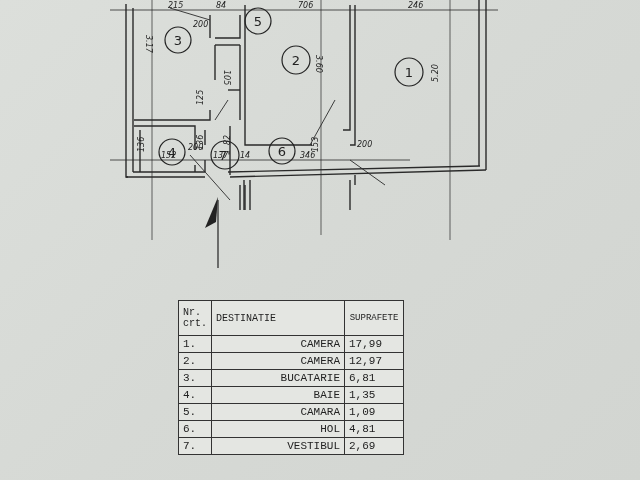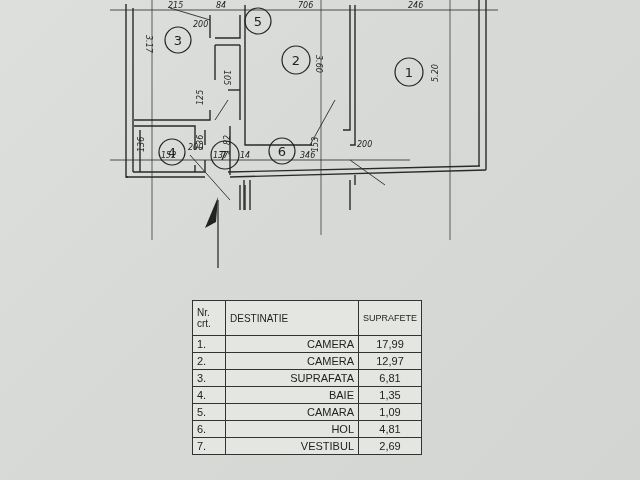--- a/index.html
+++ b/index.html
@@ -6,30 +6,30 @@
   body {
     width:640px; height:480px; overflow:hidden; position:relative;
     background: linear-gradient(135deg, #dcdfdb 0%, #d6d9d5 50%, #d2d5d1 100%);
     font-family: "Liberation Sans", sans-serif;
   }
   #plan { position:absolute; left:0; top:0; width:640px; height:300px; }
   #plan svg { width:640px; height:300px; }
   .dim { font-family: "DejaVu Sans", sans-serif; font-size:8px; fill:#222; font-style:italic; }
   .rnum { font-family: "DejaVu Sans", sans-serif; font-size:13px; fill:#222; }
   #tbl {
-    position:absolute; left:192px; top:300px;
+    position:absolute; left:178px; top:300px;
     border-collapse:collapse; background:#e4e6e2;
-    font-size:11px; color:#222;
+    font-size:11px; color:#222;font-family:Liberation Mono, monospace;
   }
   #tbl td, #tbl th { border:1px solid #333; padding:0 4px; height:16px; font-weight:normal; }
   #tbl th { height:34px; font-size:10px; }
   #tbl .c1 { width:24px; text-align:left; }
   #tbl .c2 { width:124px; text-align:right; }
   #tbl th.c2 { text-align:left; }
-  #tbl .c3 { width:50px; text-align:center; }
+  #tbl .c3 { width:50px; text-align:left; }
   #tbl th.c3 { text-align:center; font-size:9px;border-radius:10px; }
   #tbl tr.total td { height:20px; font-size:12px; letter-spacing:0.5px; }
 </style>
 </head>
 <body>
 
 <div id="plan">
 <svg viewBox="0 0 640 300" xmlns="http://www.w3.org/2000/svg">
   <g stroke="#2a2a2a" fill="none" stroke-width="1.4">
 
@@ -141,21 +141,21 @@
     <td class="c2">CAMERA</td>
     <td class="c3">17,99</td>
   </tr>
   <tr>
     <td class="c1">2.</td>
     <td class="c2">CAMERA</td>
     <td class="c3">12,97</td>
   </tr>
   <tr>
     <td class="c1">3.</td>
-    <td class="c2">SUPRAFATA</td>
+    <td class="c2">BUCATARIE</td>
     <td class="c3">6,81</td>
   </tr>
   <tr>
     <td class="c1">4.</td>
     <td class="c2">BAIE</td>
     <td class="c3">1,35</td>
   </tr>
   <tr>
     <td class="c1">5.</td>
     <td class="c2">CAMARA</td>

